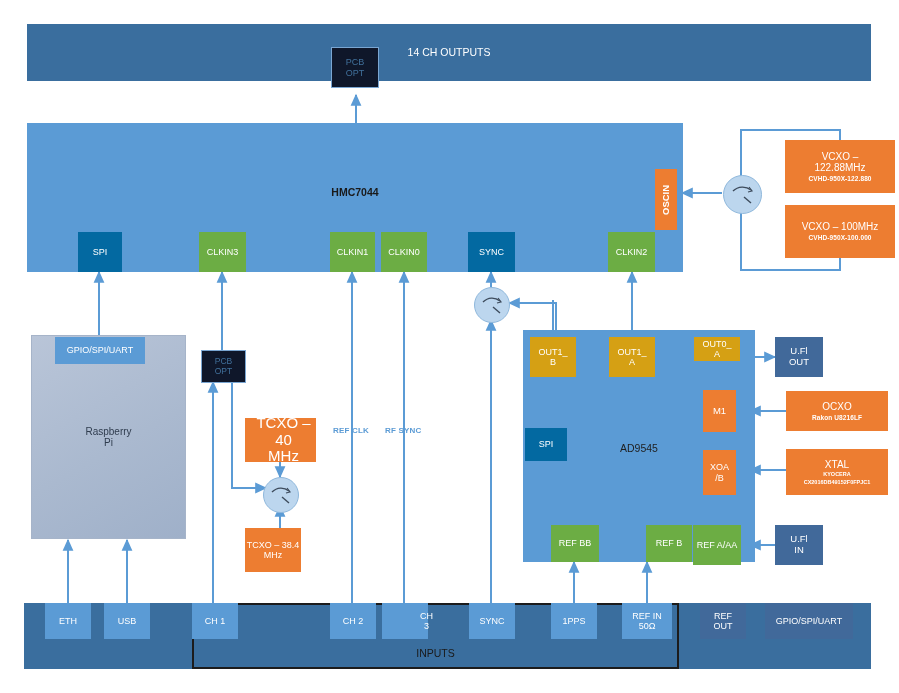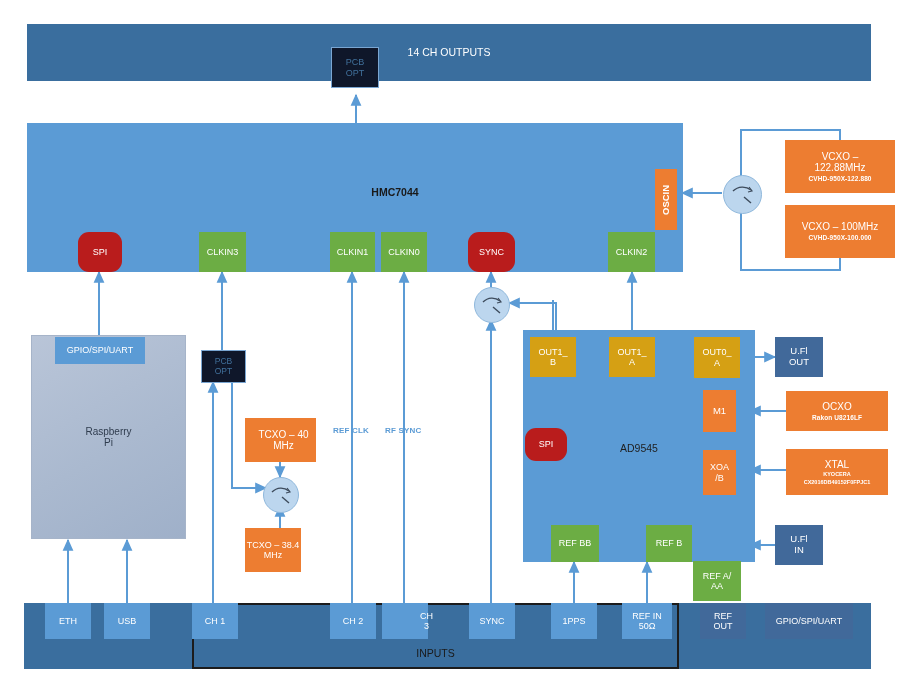--- a/index.html
+++ b/index.html
@@ -5,21 +5,21 @@
   html,body{margin:0;padding:0;background:#ffffff;}
   body{font-family:"Liberation Sans",sans-serif;}
   #canvas{position:relative;width:899px;height:693px;overflow:hidden;background:#fff;}
 
   .box{position:absolute;box-sizing:border-box;display:flex;align-items:center;
        justify-content:center;text-align:center;line-height:1.12;}
 
   
   .bar-dark      {background:#3a6e9e;color:#ffffff;}
   .chip-blue     {background:#5b9bd5;color:#ffffff;}
-  .port-navy     {background:#b91c1c;color:#ffffff;border-radius:11px;}
+  .port-navy     {background:#0369a1;color:#ffffff;}
   .port-green    {background:#6cad44;color:#ffffff;}
   .port-gold     {background:#d5a014;color:#ffffff;}
   .port-orange   {background:#ed7d31;color:#ffffff;}
   .osc-orange    {background:#ed7d31;color:#ffffff;}
   .pcb-opt       {background:#0f172a;color:#41719c;border:1px solid #7aa6d2;}
   .rpi           {background:linear-gradient(150deg,#b9c5d8 0%,#aab9cf 55%,#9fb0c9 100%);
                   color:#2f3c4e;border:1px solid #a6b4c9;margin-left:6px;}
   .io-lightblue  {background:#5b9bd5;color:#ffffff;}
   .io-steel      {background:#41699a;color:#ffffff;}
   .inputs-group  {background:transparent;border:2px solid #1c1c1c;color:#1a1a1a;}
@@ -112,21 +112,21 @@
 
   <div class="box bar-dark" style="left:27px;top:24px;width:844px;height:57px;">
     <span style="font-size:10.5px;">14 CH OUTPUTS</span>
   </div>
   <div class="box pcb-opt" style="left:331px;top:47px;width:48px;height:41px;flex-direction:column;font-size:9px;">
     <span>PCB</span>
     <span>OPT</span>
   </div>
 
   <div class="box chip-blue" style="left:27px;top:123px;width:656px;height:149px;"></div>
-  <div class="chip-title" style="left:27px;top:186px;width:656px;text-align:center;font-size:10.5px;padding-left:40px;">HMC7044</div>
+  <div class="chip-title" style="left:27px;top:186px;width:656px;text-align:center;font-size:10.5px;">HMC7044</div>
 
   <div class="box osc-orange vert" style="left:655px;top:169px;width:22px;height:61px;font-size:9.5px;font-weight:bold;">
     <span>OSCIN</span>
   </div>
 
   <div class="box port-navy" style="left:78px;top:232px;width:44px;height:40px;font-size:9px;">
     <span>SPI</span>
     </div>
   <div class="box port-green" style="left:199px;top:232px;width:47px;height:40px;font-size:9px;">
     <span>CLKIN3</span>
@@ -168,21 +168,21 @@
   </div>
   <div class="box io-lightblue" style="left:55px;top:337px;width:90px;height:27px;font-size:9px;">
     <span>GPIO/SPI/UART</span>
   </div>
 
   <div class="box pcb-opt" style="left:201px;top:350px;width:45px;height:33px;flex-direction:column;font-size:8.5px;">
     <span>PCB</span>
     <span>OPT</span>
   </div>
 
-  <div class="box port-orange" style="left:245px;top:418px;width:71px;height:44px;flex-direction:column;font-size:10px;padding-left:6px;">
+  <div class="box port-orange" style="left:245px;top:418px;width:71px;height:44px;flex-direction:column;font-size:15px;padding-left:6px;">
     <span>TCXO – 40</span>
     <span>MHz</span>
   </div>
   <div class="box port-orange" style="left:245px;top:528px;width:56px;height:44px;flex-direction:column;font-size:9px;">
     <span>TCXO – 38.4</span>
     <span>MHz</span>
   </div>
   <div class="mux" style="left:263px;top:477px;width:34px;height:34px;">
     <svg width="34" height="34" viewBox="0 0 34 34">
       <path d="M8,14 C13,9 20,9 25,13" stroke="#3d4b5c" stroke-width="1.4" fill="none"></path>
@@ -206,21 +206,21 @@
   <div class="chip-title light" style="left:523px;top:442px;width:232px;text-align:center;font-size:10.5px;">AD9545</div>
 
   <div class="box port-gold" style="left:530px;top:337px;width:46px;height:40px;flex-direction:column;font-size:9px;">
     <span>OUT1_</span>
     <span>B</span>
     </div>
   <div class="box port-gold" style="left:609px;top:337px;width:46px;height:40px;flex-direction:column;font-size:9px;">
     <span>OUT1_</span>
     <span>A</span>
     </div>
-  <div class="box port-gold" style="left:694px;top:337px;width:46px;height:41px;flex-direction:column;font-size:9px;justify-content:center;">
+  <div class="box port-gold" style="left:694px;top:337px;width:46px;height:24px;flex-direction:column;font-size:9px;justify-content:center;">
     <span>OUT0_</span>
     <span>A</span>
     </div>
 
   <div class="box port-navy" style="left:525px;top:428px;width:42px;height:33px;font-size:9px;">
     <span>SPI</span>
     </div>
 
   <div class="box port-orange" style="left:703px;top:390px;width:33px;height:42px;flex-direction:column;font-size:9.5px;">
     <span>M1</span>
@@ -229,21 +229,21 @@
     <span>XOA</span>
     <span>/B</span>
     </div>
 
   <div class="box port-green" style="left:551px;top:525px;width:48px;height:37px;font-size:9px;">
     <span>REF BB</span>
     </div>
   <div class="box port-green" style="left:624px;top:525px;width:46px;height:37px;font-size:9px;margin-left:22px;">
     <span>REF B</span>
     </div>
-  <div class="box port-green" style="left:693px;top:525px;width:48px;height:40px;flex-direction:column;font-size:9px;margin-top:36px;">
+  <div class="box port-green" style="left:693px;top:525px;width:48px;height:40px;flex-direction:row;font-size:9px;">
     <span>REF A/</span>
     <span>AA</span>
     </div>
 
   <div class="box io-steel" style="left:775px;top:337px;width:48px;height:40px;flex-direction:column;font-size:9.5px;">
     <span>U.Fl</span>
     <span>OUT</span>
     </div>
 
   <div class="box port-orange" style="left:786px;top:391px;width:102px;height:40px;flex-direction:column;font-size:10px;">

